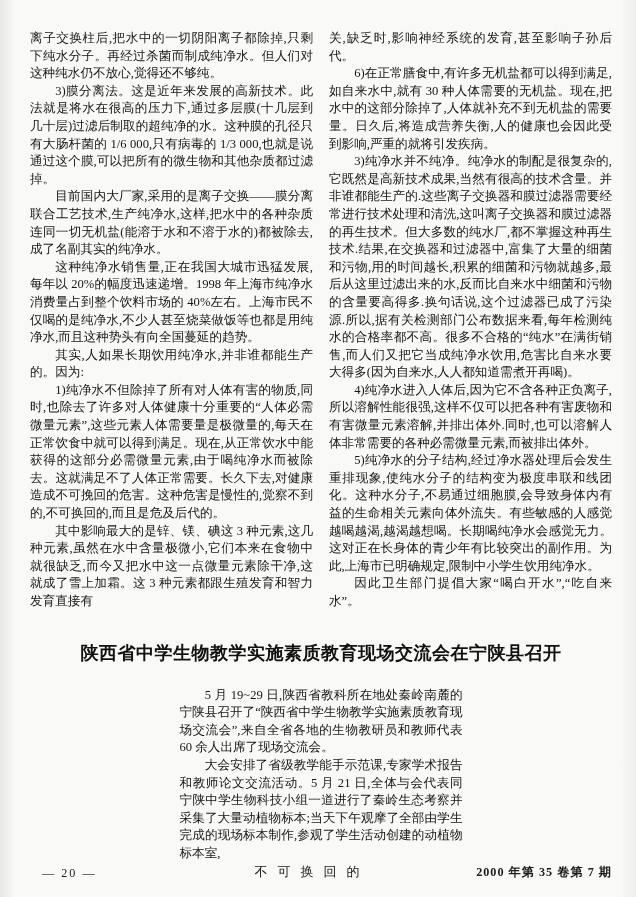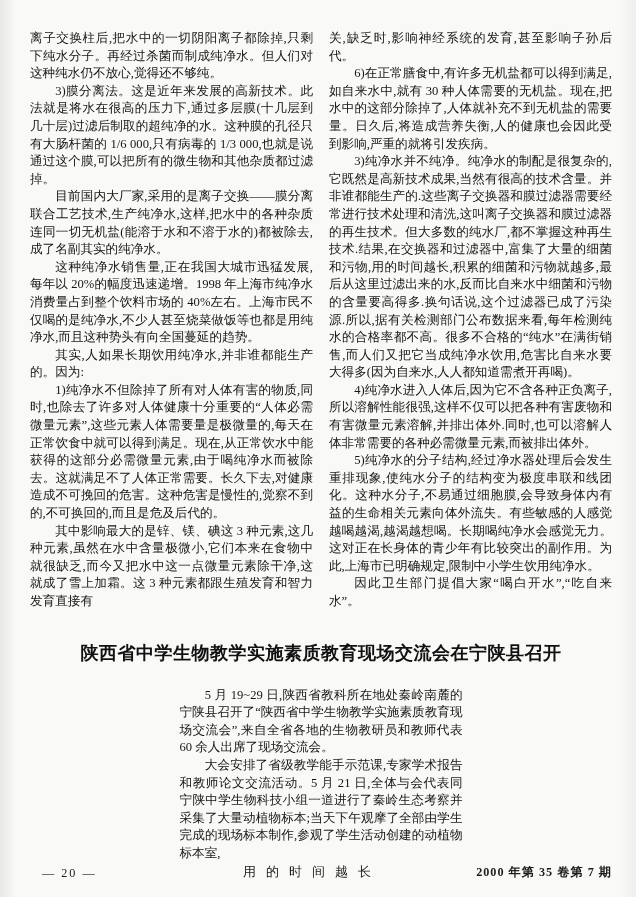--- a/index.html
+++ b/index.html
@@ -83,17 +83,17 @@
 
   <div class="two-col">
     <div class="col">
         <p>5 月 19~29 日,陕西省教科所在地处秦岭南麓的宁陕县召开了“陕西省中学生物教学实施素质教育现场交流会”,来自全省各地的生物教研员和教师代表 60 余人出席了现场交流会。</p>
         <p>大会安排了省级教学能手示范课,专家学术报告和教师论文交流活动。5 月 21 日,全体与会代表同宁陕中学生物科技小组一道进行了秦岭生态考察并采集了大量动植物标本;当天下午观摩了全部由学生完成的现场标本制作,参观了学生活动创建的动植物标本室,</p>
       </div>
   </div>
 
   <div class="footer">
     <span class="page-num">— 20 —</span>
-    <span class="journal">用的时间越长</span>
+    <span class="journal">不可换回的</span>
     <span class="issue">2000 年第 35 卷第 7 期</span>
   </div>
 
 </div>
 
 </body></html>

